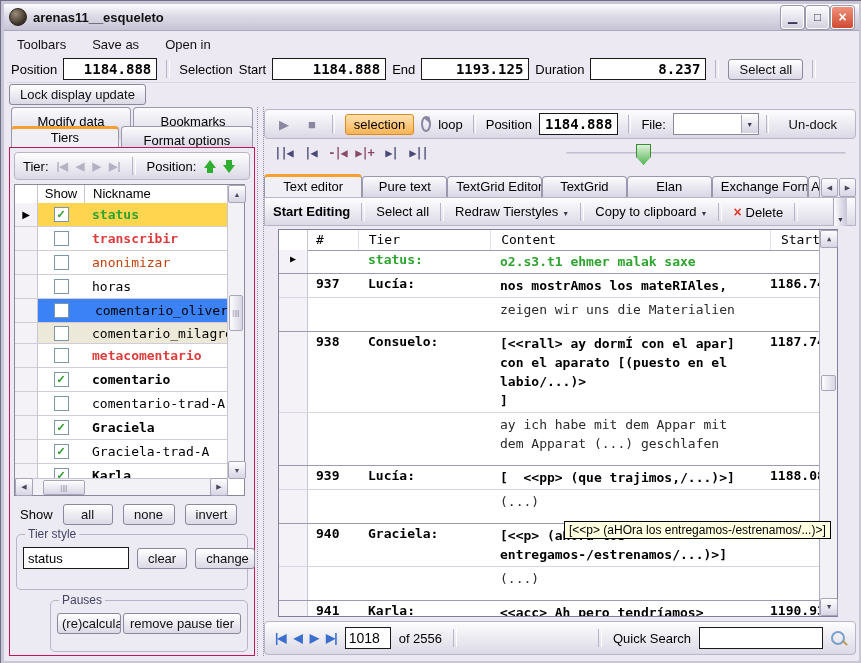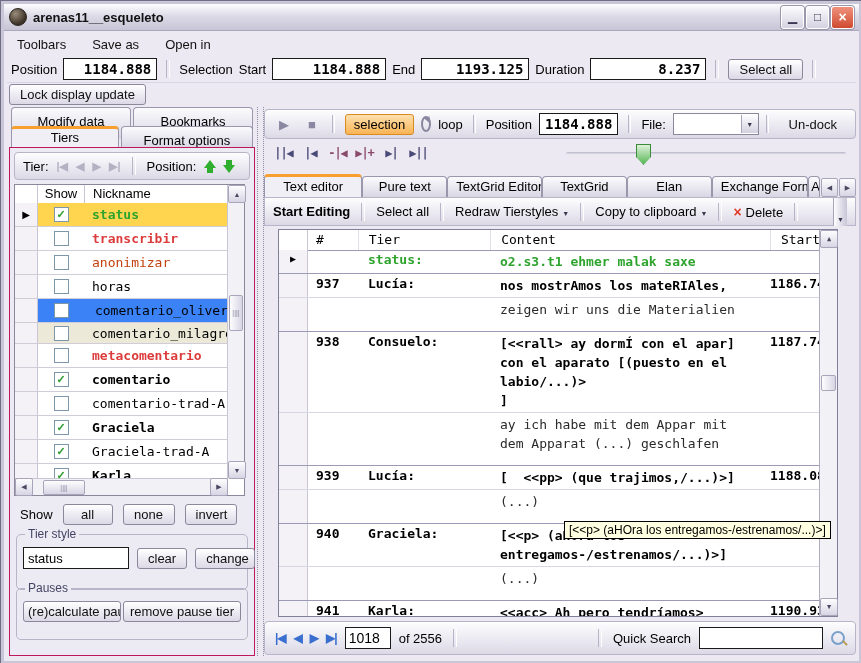--- a/index.html
+++ b/index.html
@@ -103,21 +103,21 @@
     border-radius:2px;font-size:7px;color:#8a88a0;display:flex;align-items:center;justify-content:center;}
 
   
   .showrow{position:absolute;left:10px;top:356px;right:6px;display:flex;align-items:center;gap:10px;
     font-size:13px;}
   .groupbox{position:absolute;left:6px;right:6px;border:1px solid #b8b5c8;border-radius:5px;
     padding:12px 6px 6px 6px;}
   .groupbox .legend{position:absolute;top:-8px;left:8px;background:#eceaf2;padding:0 3px;
     font-size:12px;color:#446;}
   .gb-style{top:386px;height:36px;}
-  .gb-pauses{top:440px;height:32px;}
+  .gb-pauses{top:452px;height:32px;margin-left:34px;}
   .txtfield{background:#fff;border:1px solid #1a1a1a;font-size:13px;padding:1px 4px;height:18px;width:96px;}
 
   
   .playerbar{position:absolute;left:0;top:0;right:0;height:28px;border:1px solid #b8b5c8;border-radius:4px;
     background:linear-gradient(#fdfdfe,#dcd9e6);display:flex;align-items:center;gap:7px;padding:0 8px;
     font-size:13px;}
   .flatbtn{color:#8a87a0;font-size:13px;padding:0 6px;}
   .sel-btn{background:linear-gradient(#ffe0ae,#f9b455);border:1px solid #d98a20;border-radius:3px;
     padding:2px 8px;font-size:13px;}
   .loop-icon{display:inline-block;width:12px;height:12px;border:2px solid #8a87a0;border-radius:50%;

